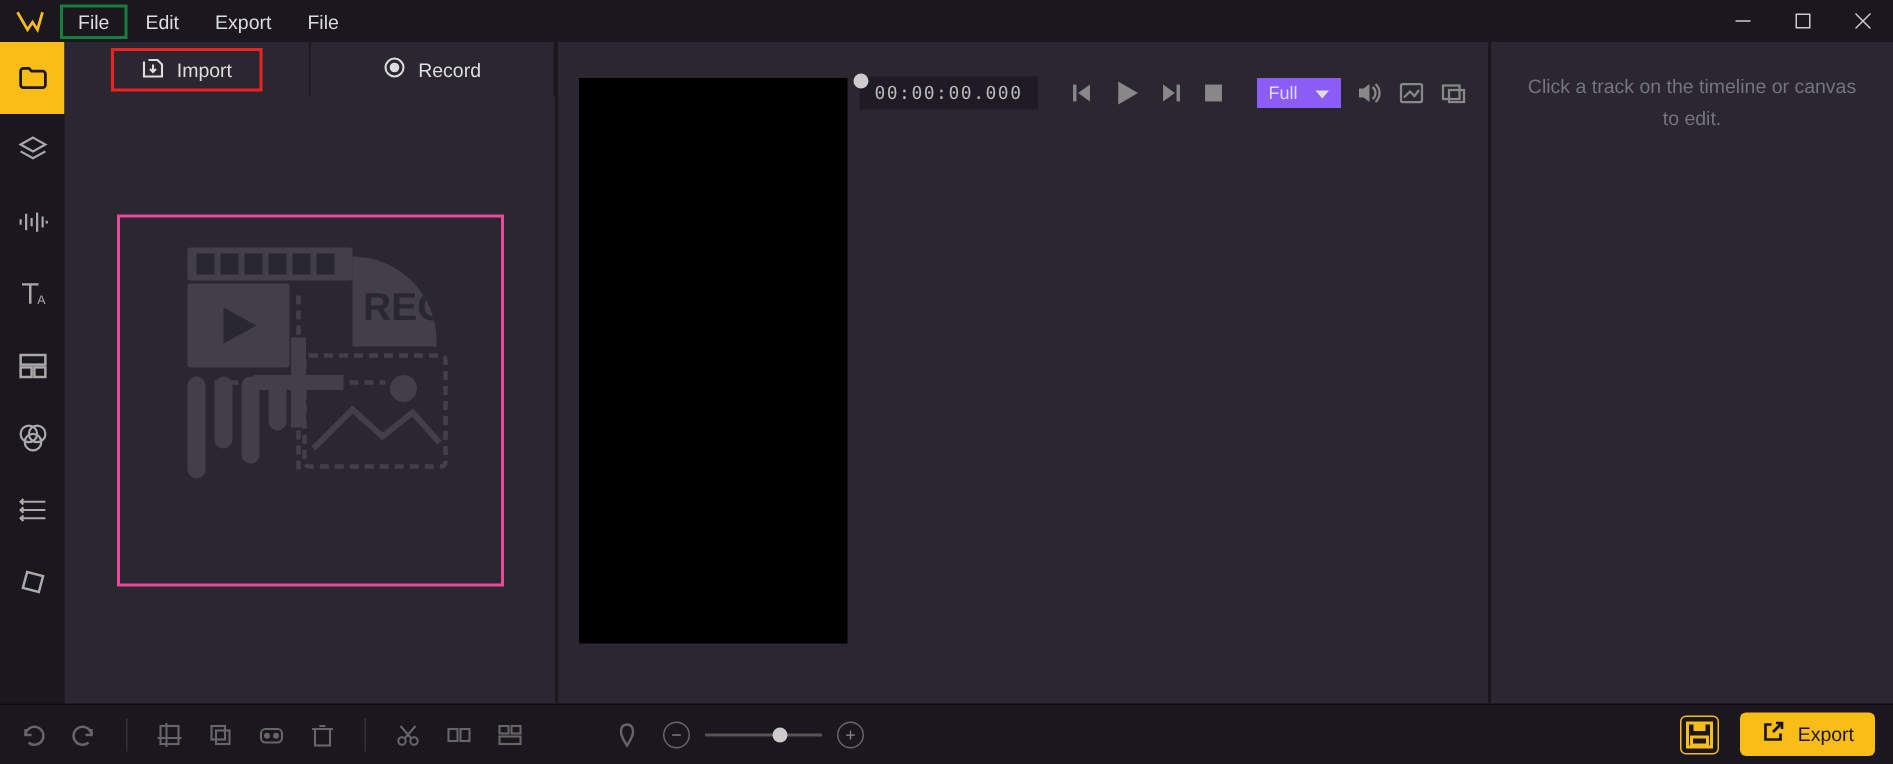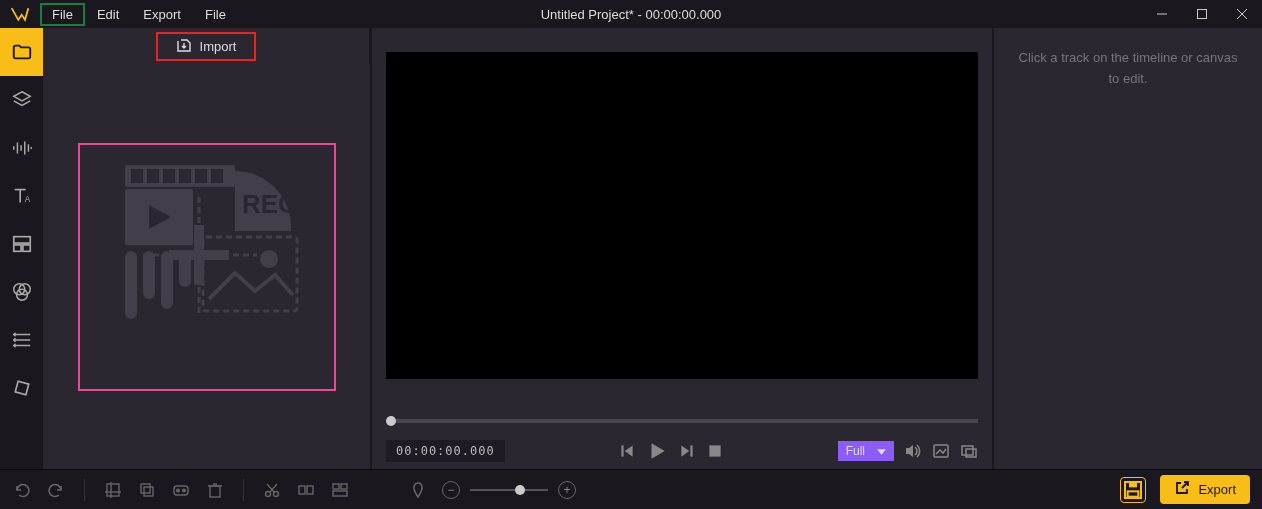--- a/index.html
+++ b/index.html
@@ -31,21 +31,21 @@
 .media-tabs { height: 36px; display: flex; }
 .media-tab { flex: 1; display: flex; align-items: center; justify-content: center; gap: 8px; font-size: 13px; color: #ddd; border-right: 1px solid #1a171e; }
 .import-tab-wrap { border: 2px solid #e22; margin: 4px; }
 .media-tab svg { width: 16px; height: 16px; }
 .drop-zone-wrap { flex: 1; display: flex; align-items: center; justify-content: center; padding: 20px; }
 .drop-zone { width: 258px; height: 248px; border: 2px solid #ec4899; display: flex; flex-direction: column; align-items: center; justify-content: flex-end; position: relative; padding-bottom: 14px; }
 .drop-art { width: 200px; height: 180px; position: absolute; top: 12px; opacity: 0.28; }
 .drop-text { font-size: 14px; color: #767383; }
 
 
-.preview-panel { flex: 1; background: #2a2731; display: flex; flex-direction: column; padding: 24px 12px 0 12px; border-left: 2px solid #1a171e; text-align: right; }
+.preview-panel { flex: 1; background: #2a2731; display: flex; padding: 24px 12px 0 12px; border-left: 2px solid #1a171e; text-align: right; }
 .preview-video { flex: 1; background: #000; margin: 0 2px 40px 2px; }
 .preview-seek { height: 4px; background: #4a4752; position: relative; margin: 0 2px 18px 2px; }
 .seek-knob { width: 10px; height: 10px; border-radius: 50%; background: #ccc; position: absolute; top: -3px; left: 0; }
 .preview-controls { height: 28px; display: flex; align-items: center; gap: 10px; padding: 0 2px 8px 2px; }
 .timecode-box { background: #1e1b25; padding: 4px 10px; font-size: 12px; color: #bbb; letter-spacing: 1px; font-family: monospace; }
 .pc-spacer { flex: 1; }
 .pc-icon { width: 18px; height: 18px; display: flex; align-items: center; justify-content: center; color: #888; }
 .pc-icon.play { width: 22px; height: 22px; }
 .pc-icon svg { width: 100%; height: 100%; }
 .full-select { background: #8b5cf6; padding: 3px 8px; font-size: 12px; color: #ddd; display: flex; align-items: center; gap: 12px; }
@@ -76,21 +76,20 @@
     <svg viewBox="0 0 24 18" stroke="#f8bd16" stroke-width="2.2" fill="none">
         <path d="M2 2 L10 16 L14 10 L18 16 L22 2"></path>
       </svg>
   </div>
   <div class="menubar">
     <div class="menu-item file-menu">File</div>
     <div class="menu-item">Edit</div>
     <div class="menu-item">Export</div>
     <div class="menu-item">File</div>
   </div>
-  <div class="title-center">Untitled Project* - 00:00:00.000</div>
   <div class="win-controls">
     <div class="win-btn">
         <svg viewBox="0 0 12 12" stroke="currentColor">
           <line x1="1" y1="6" x2="11" y2="6"></line>
         </svg>
       </div>
     <div class="win-btn">
         <svg viewBox="0 0 12 12" stroke="currentColor" fill="none">
           <rect x="1.5" y="1.5" width="9" height="9"></rect>
         </svg>
@@ -169,20 +168,27 @@
   <div class="media-panel">
     <div class="media-tabs">
       <div class="media-tab">
         <div class="import-tab-wrap" style="display:flex;align-items:center;gap:8px;padding:3px 18px;">
           <span><svg viewBox="0 0 16 16" fill="none" stroke="currentColor" stroke-width="1.4">
                 <path d="M2 4 v10 h12 V6 l-3-3 h-6"></path>
                 <path d="M8 6 v5 M6 9 l2 2 2-2"></path>
               </svg></span>
           <span>Import</span>
         </div>
+      </div>
+      <div class="media-tab">
+        <span><svg viewBox="0 0 16 16" fill="none" stroke="currentColor" stroke-width="1.4">
+              <circle cx="8" cy="8" r="6"></circle>
+              <circle cx="8" cy="8" r="2.5" fill="currentColor"></circle>
+            </svg></span>
+        <span>Record</span>
       </div>
     </div>
     <div class="drop-zone-wrap">
       <div class="drop-zone">
         <svg class="drop-art" viewBox="0 0 200 180">
           <g fill="#8b8795" opacity="0.9">
             <rect x="18" y="8" width="110" height="22" rx="2"></rect>
             <rect x="24" y="12" width="12" height="14" fill="#2a2731"></rect>
             <rect x="40" y="12" width="12" height="14" fill="#2a2731"></rect>
             <rect x="56" y="12" width="12" height="14" fill="#2a2731"></rect>

